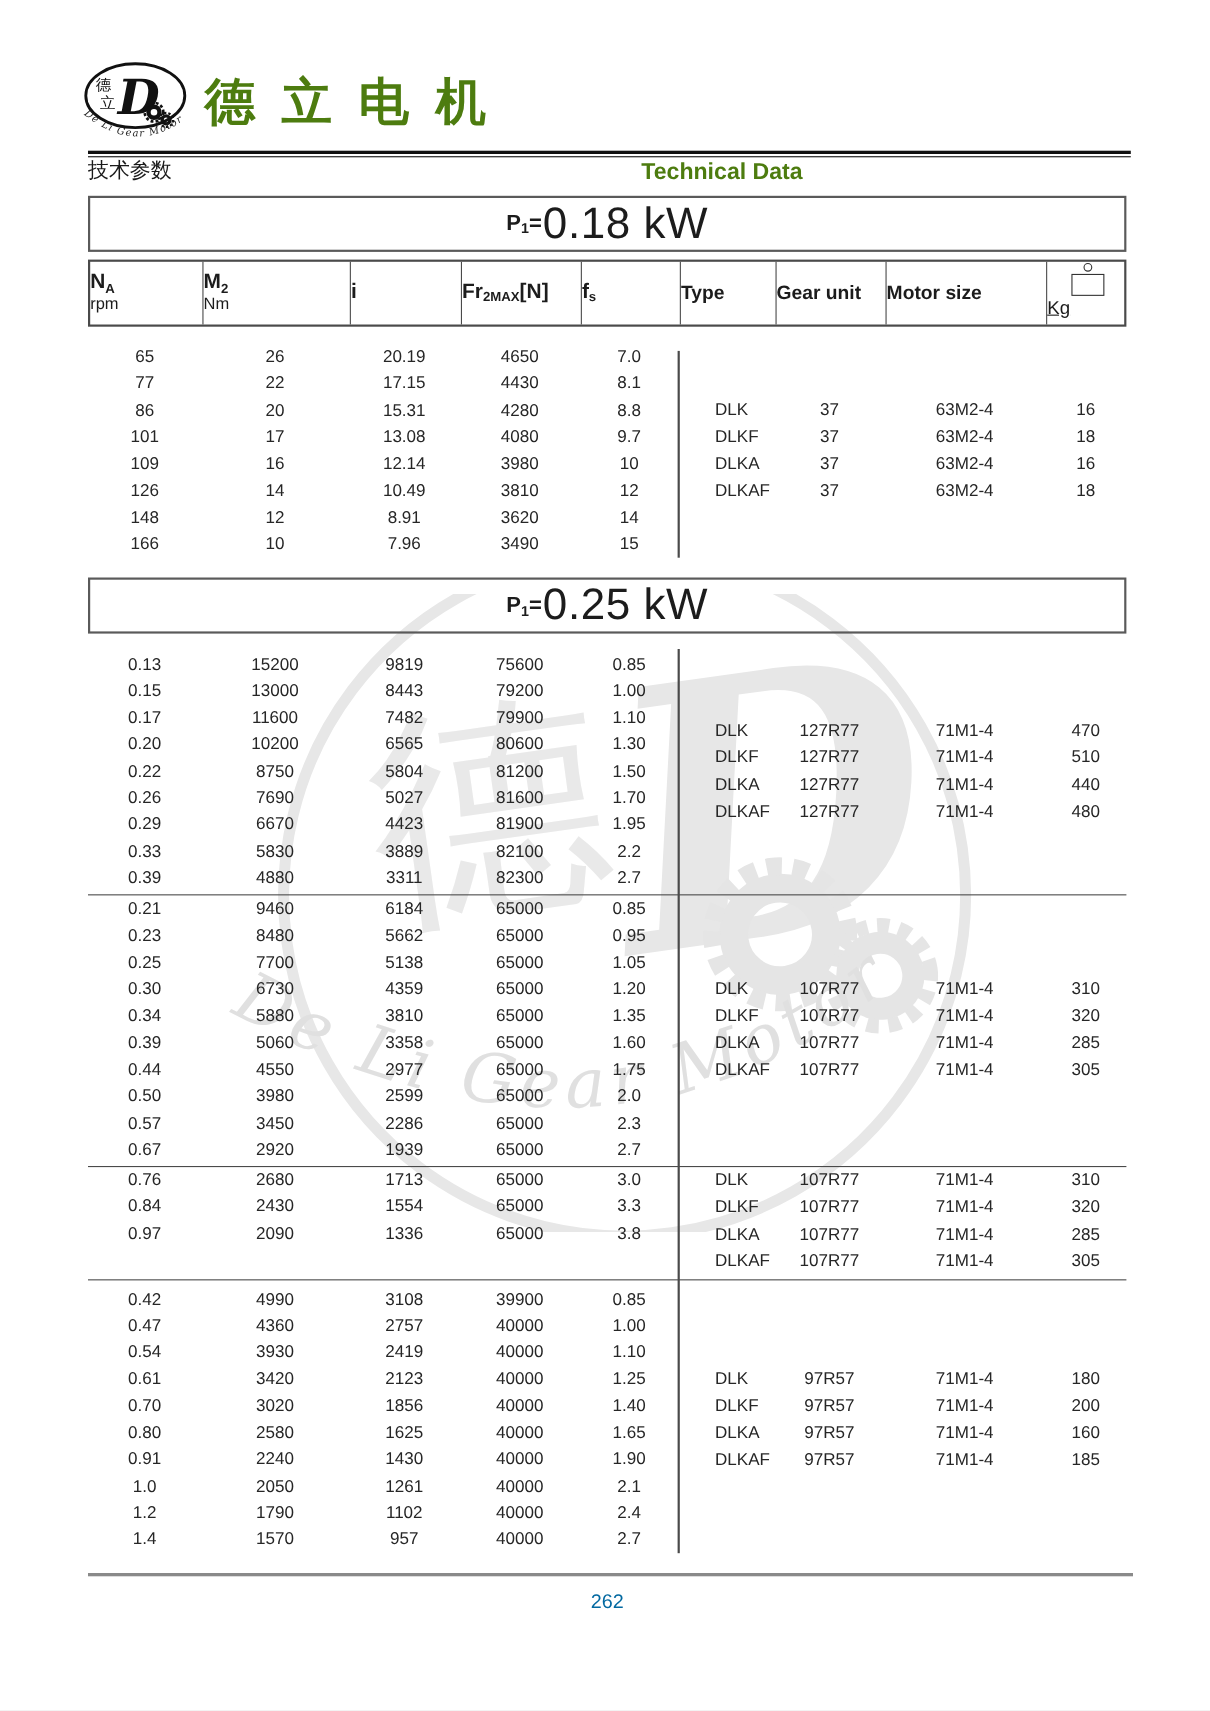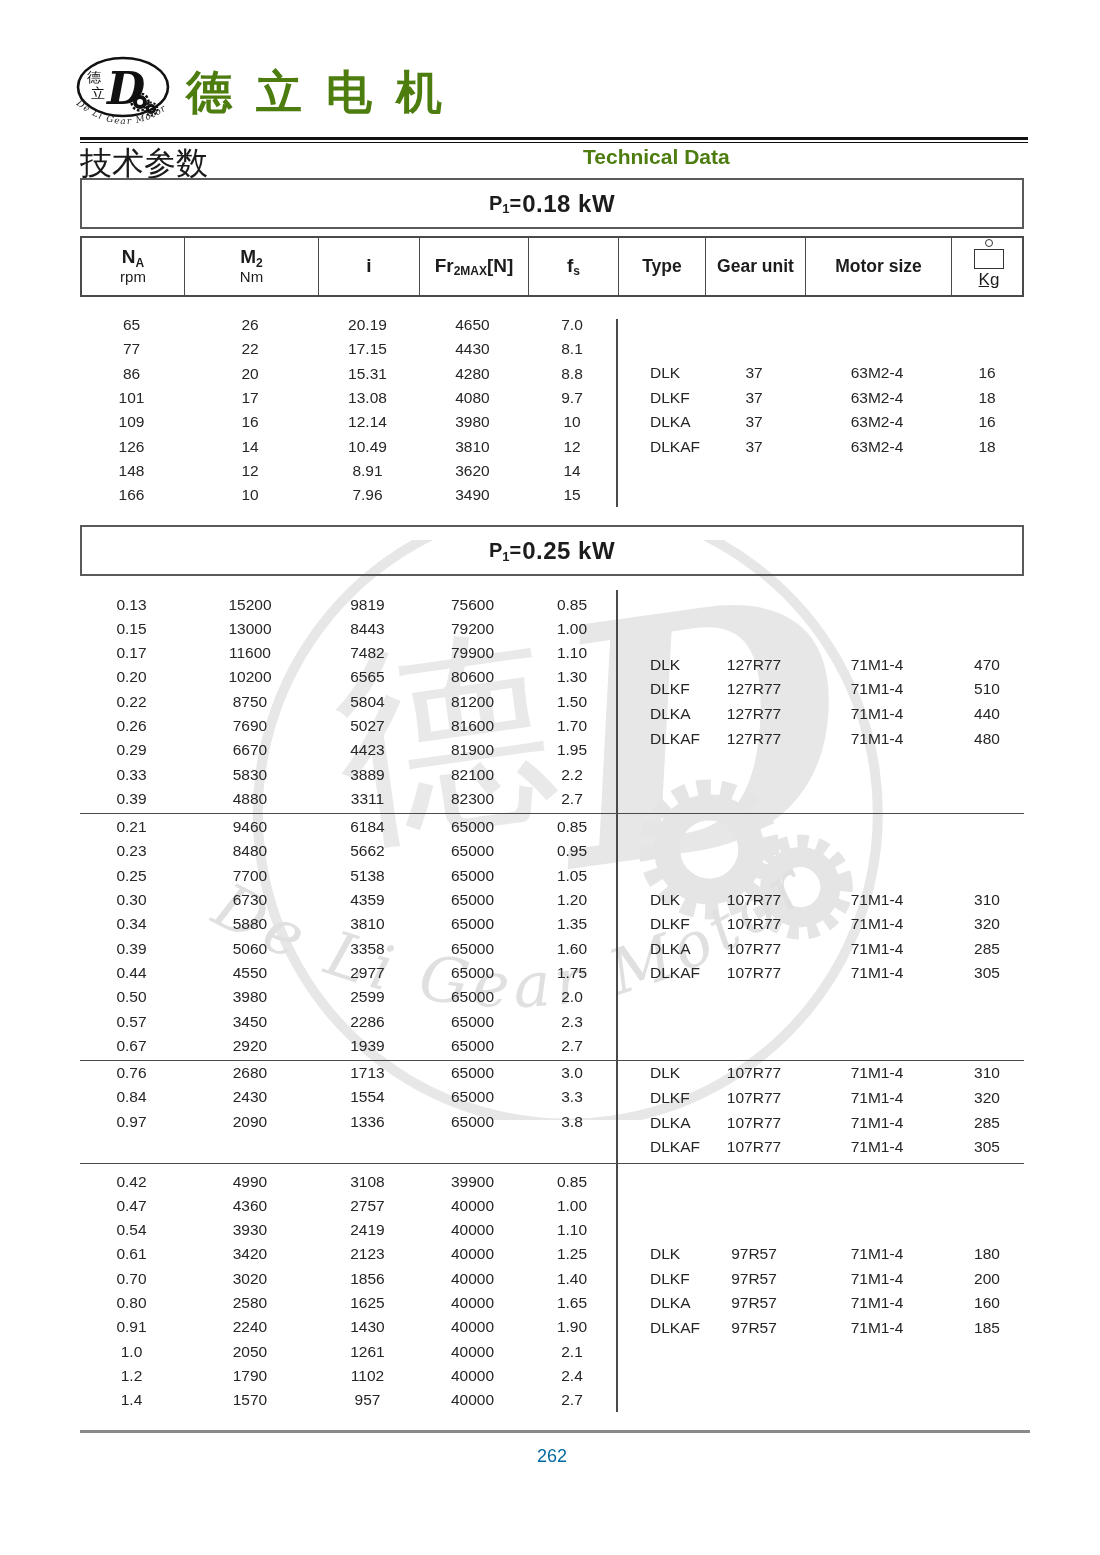--- a/index.html
+++ b/index.html
@@ -14,42 +14,42 @@
   
   .logo{position:absolute;left:74px;top:54px;width:102px;height:86px;}
   .brand{
     position:absolute;left:186px;top:62px;
     font-family:"DejaVu Serif",serif;
     font-weight:bold;font-size:46px;letter-spacing:24px;
     color:#4d7c0f;white-space:nowrap;
   }
   .top-rule{position:absolute;left:80px;top:137px;width:948px;height:2px;
     border-top:3.5px solid #111;border-bottom:1.5px solid #111;}
-  .section-cn{position:absolute;left:80px;top:142px;font-size:32px;color:#1a1a1a;}
+  .section-cn{position:absolute;left:80px;top:142px;font-size:19px;color:#1a1a1a;}
   .section-en{position:absolute;left:583px;top:145px;font-size:21px;font-weight:bold;color:#4d7c0f;}
   
   .watermark{position:absolute;left:150px;top:540px;width:820px;height:580px;z-index:0;pointer-events:none;}
   
   .content{position:absolute;left:80px;top:178px;width:944px;z-index:1;}
   .power-box{
     border:2px solid #5a5a5a;height:47px;
     display:flex;align-items:center;justify-content:center;background:transparent;
   }
   .power-box.pb2{margin-top:4px;}
   .p-small{font-size:20px;font-weight:bold;}
   .p-small sub{font-size:13px;vertical-align:baseline;position:relative;top:0.25em;}
-  .p-big{font-size:24px;font-weight:bold;letter-spacing:0.5px;margin-left:1px;text-align:center;}
+  .p-big{font-size:40px;font-weight:normal;letter-spacing:0.5px;margin-left:1px;text-align:center;}
   .head-table{
     display:grid;margin-top:7px;height:57px;
     grid-template-columns:103px 134px 101px 109px 90px 87px 100px 146px 74px;
     border:2px solid #4a4a4a;box-sizing:content-box;
   }
   .hcell{
     border-right:1.6px solid #4a4a4a;
-    display:flex;flex-direction:column;justify-content:center;align-items:center;
+    display:flex;flex-direction:column;justify-content:center;
     line-height:1.1;
   }
   .hcell:last-child{border-right:none;}
   .h-main{font-size:19px;font-weight:bold;}
   .h-main sub,.h-sub{font-size:12px;font-weight:bold;vertical-align:baseline;position:relative;top:0.28em;}
   .h-unit{font-size:15px;margin-top:1px;}
   .h-word{font-size:17.5px;font-weight:bold;}
   .weight-icon{width:28px;height:18px;border:1.6px solid #333;position:relative;margin:6px auto 2px;}
   .weight-icon::before{
     content:"";position:absolute;width:6px;height:6px;border:1.5px solid #333;border-radius:50%;

